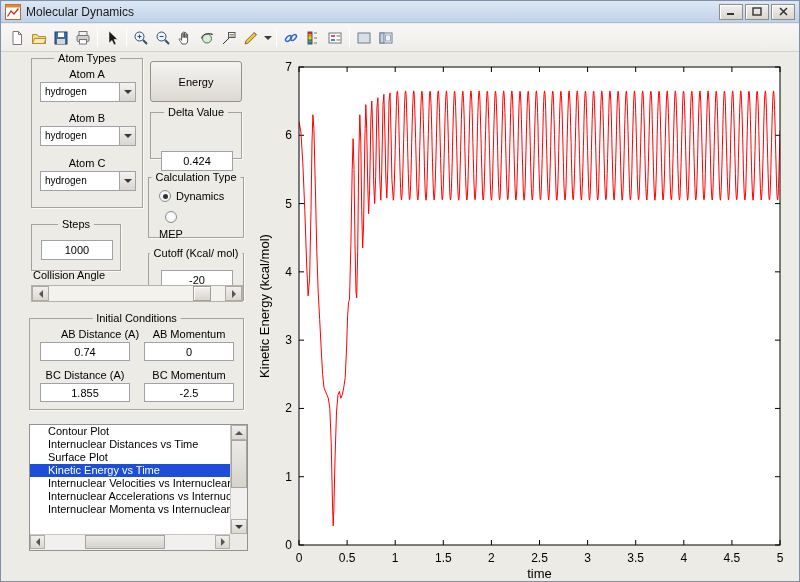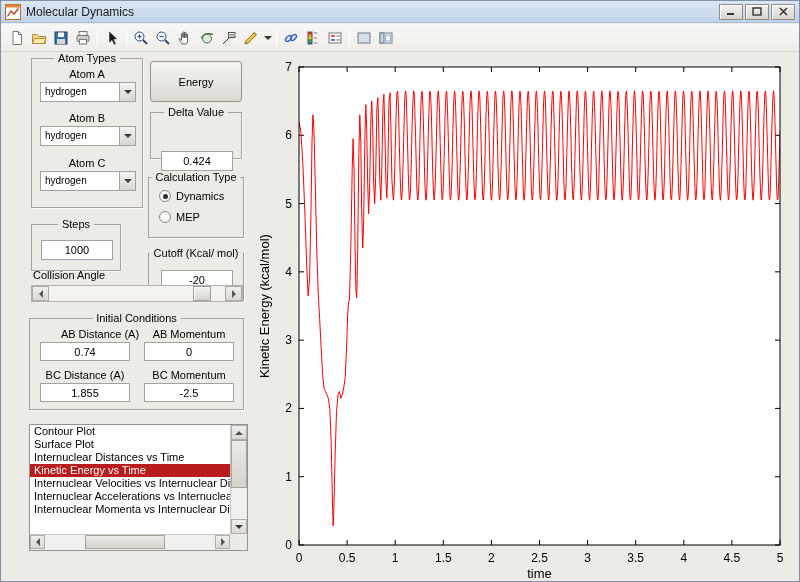--- a/index.html
+++ b/index.html
@@ -80,22 +80,22 @@
   
   .slider { position:absolute; left:30px; top:284px; width:212px; height:17px; background:#f3f2ef; border:1px solid #b6b2ab; }
   .sl-btn {
     position:absolute; top:0; width:17px; height:15px; background:linear-gradient(#f0efec,#dbd8d2);
     border:1px solid #aeaaa3; display:flex; align-items:center; justify-content:center; cursor:pointer;
   }
   .sl-thumb { position:absolute; top:0; width:18px; height:15px; background:linear-gradient(#f2f1ee,#d8d5cf); border:1px solid #a39f98; box-shadow:inset 1px 1px 0 #fff; cursor:grab; }
   
   .listbox { position:absolute; left:28px; top:423px; width:219px; height:127px; background:#fff; border:1px solid #8f9399; }
   .list-inner { position:absolute; left:0; top:0; width:200px; height:108px; overflow:hidden; }
-  .list-item { height:13px; line-height:13px; font-size:11px; white-space:nowrap; padding-left:4px; color:#000; cursor:default; }
-  .list-item.selected { background:#b91c1c; color:#fff; }
+  .list-item { height:13px; line-height:13px; font-size:11px; white-space:nowrap; padding-left:18px; color:#000; cursor:default; }
+  .list-item.selected { background:#1d4ed8; color:#fff; }
   .vscroll { position:absolute; right:0; top:0; width:17px; height:109px; background:#f1f0ee; border-left:1px solid #c9c6c0; }
   .hscroll { position:absolute; left:0; bottom:0; width:200px; height:16px; background:#f1f0ee; border-top:1px solid #c9c6c0; }
   .sb-btn { position:absolute; background:linear-gradient(#f0efec,#dbd8d2); border:1px solid #b3afa8; display:flex; align-items:center; justify-content:center; cursor:pointer; }
   .sb-thumb { position:absolute; background:linear-gradient(#eceae6,#d6d3cd); border:1px solid #a8a49d; cursor:grab; }
   .sb-corner { position:absolute; right:0; bottom:0; width:17px; height:16px; background:#eceae6; }
   
   #chart-svg { position:absolute; left:255px; top:52px; }
   #chart-svg .tick { font-family:"Liberation Sans",sans-serif; font-size:12px; fill:#000; }
   #chart-svg .axlabel { font-family:"Liberation Sans",sans-serif; font-size:13px; fill:#000; }
 </style>
@@ -285,21 +285,21 @@
   </div>
 
   <div class="panel" style="left:147px; top:163px; width:96px; height:61px;margin-top:13px;">
     <span class="panel-legend">Calculation Type</span>
     <div class="radio-row" style="left:10px; top:12px;">
       <span class="radio">
           <span class="dot"></span>
         </span>
       <span class="radio-label">Dynamics</span>
     </div>
-    <div class="radio-row" style="left:10px; top:33px;">
+    <div class="radio-row" style="left:10px; top:33px;flex-direction:column;">
       <span class="radio"></span>
       <span class="radio-label">MEP</span>
     </div>
   </div>
 
   <div class="panel" style="left:30px; top:223px; width:90px; height:47px;">
     <span class="panel-legend">Steps</span>
     <input class="edit" style="left: 9px; top: 15px; width: 72px; height: 20px;" value="1000">
   </div>
 
@@ -327,22 +327,22 @@
     <input class="edit" style="left: 114px; top: 23px; width: 90px; height: 19px;" value="0">
     <div class="ctl-label center" style="left:8px; top:50px; width:94px;">BC Distance (A)</div>
     <div class="ctl-label center" style="left:112px; top:50px; width:94px;">BC Momentum</div>
     <input class="edit" style="left: 10px; top: 64px; width: 90px; height: 19px;" value="1.855">
     <input class="edit" style="left: 114px; top: 64px; width: 90px; height: 19px;" value="-2.5">
   </div>
 
   <div class="listbox">
     <div class="list-inner">
       <div class="list-item">Contour Plot</div>
+      <div class="list-item">Internuclear Distances vs Time</div>
       <div class="list-item">Surface Plot</div>
-      <div class="list-item">Internuclear Distances vs Time</div>
       <div class="list-item selected">Kinetic Energy vs Time</div>
       <div class="list-item">Internuclear Velocities vs Internuclear Distance</div>
       <div class="list-item">Internuclear Accelerations vs Internuclear Distance</div>
       <div class="list-item">Internuclear Momenta vs Internuclear Distance</div>
     </div>
     <div class="vscroll">
       <div class="sb-btn" style="left:0; top:0; width:16px; height:15px;">
           <span class="tri-up"></span>
         </div>
       <div class="sb-thumb" style="left:0; top:15px; width:16px; height:48px;"></div>

